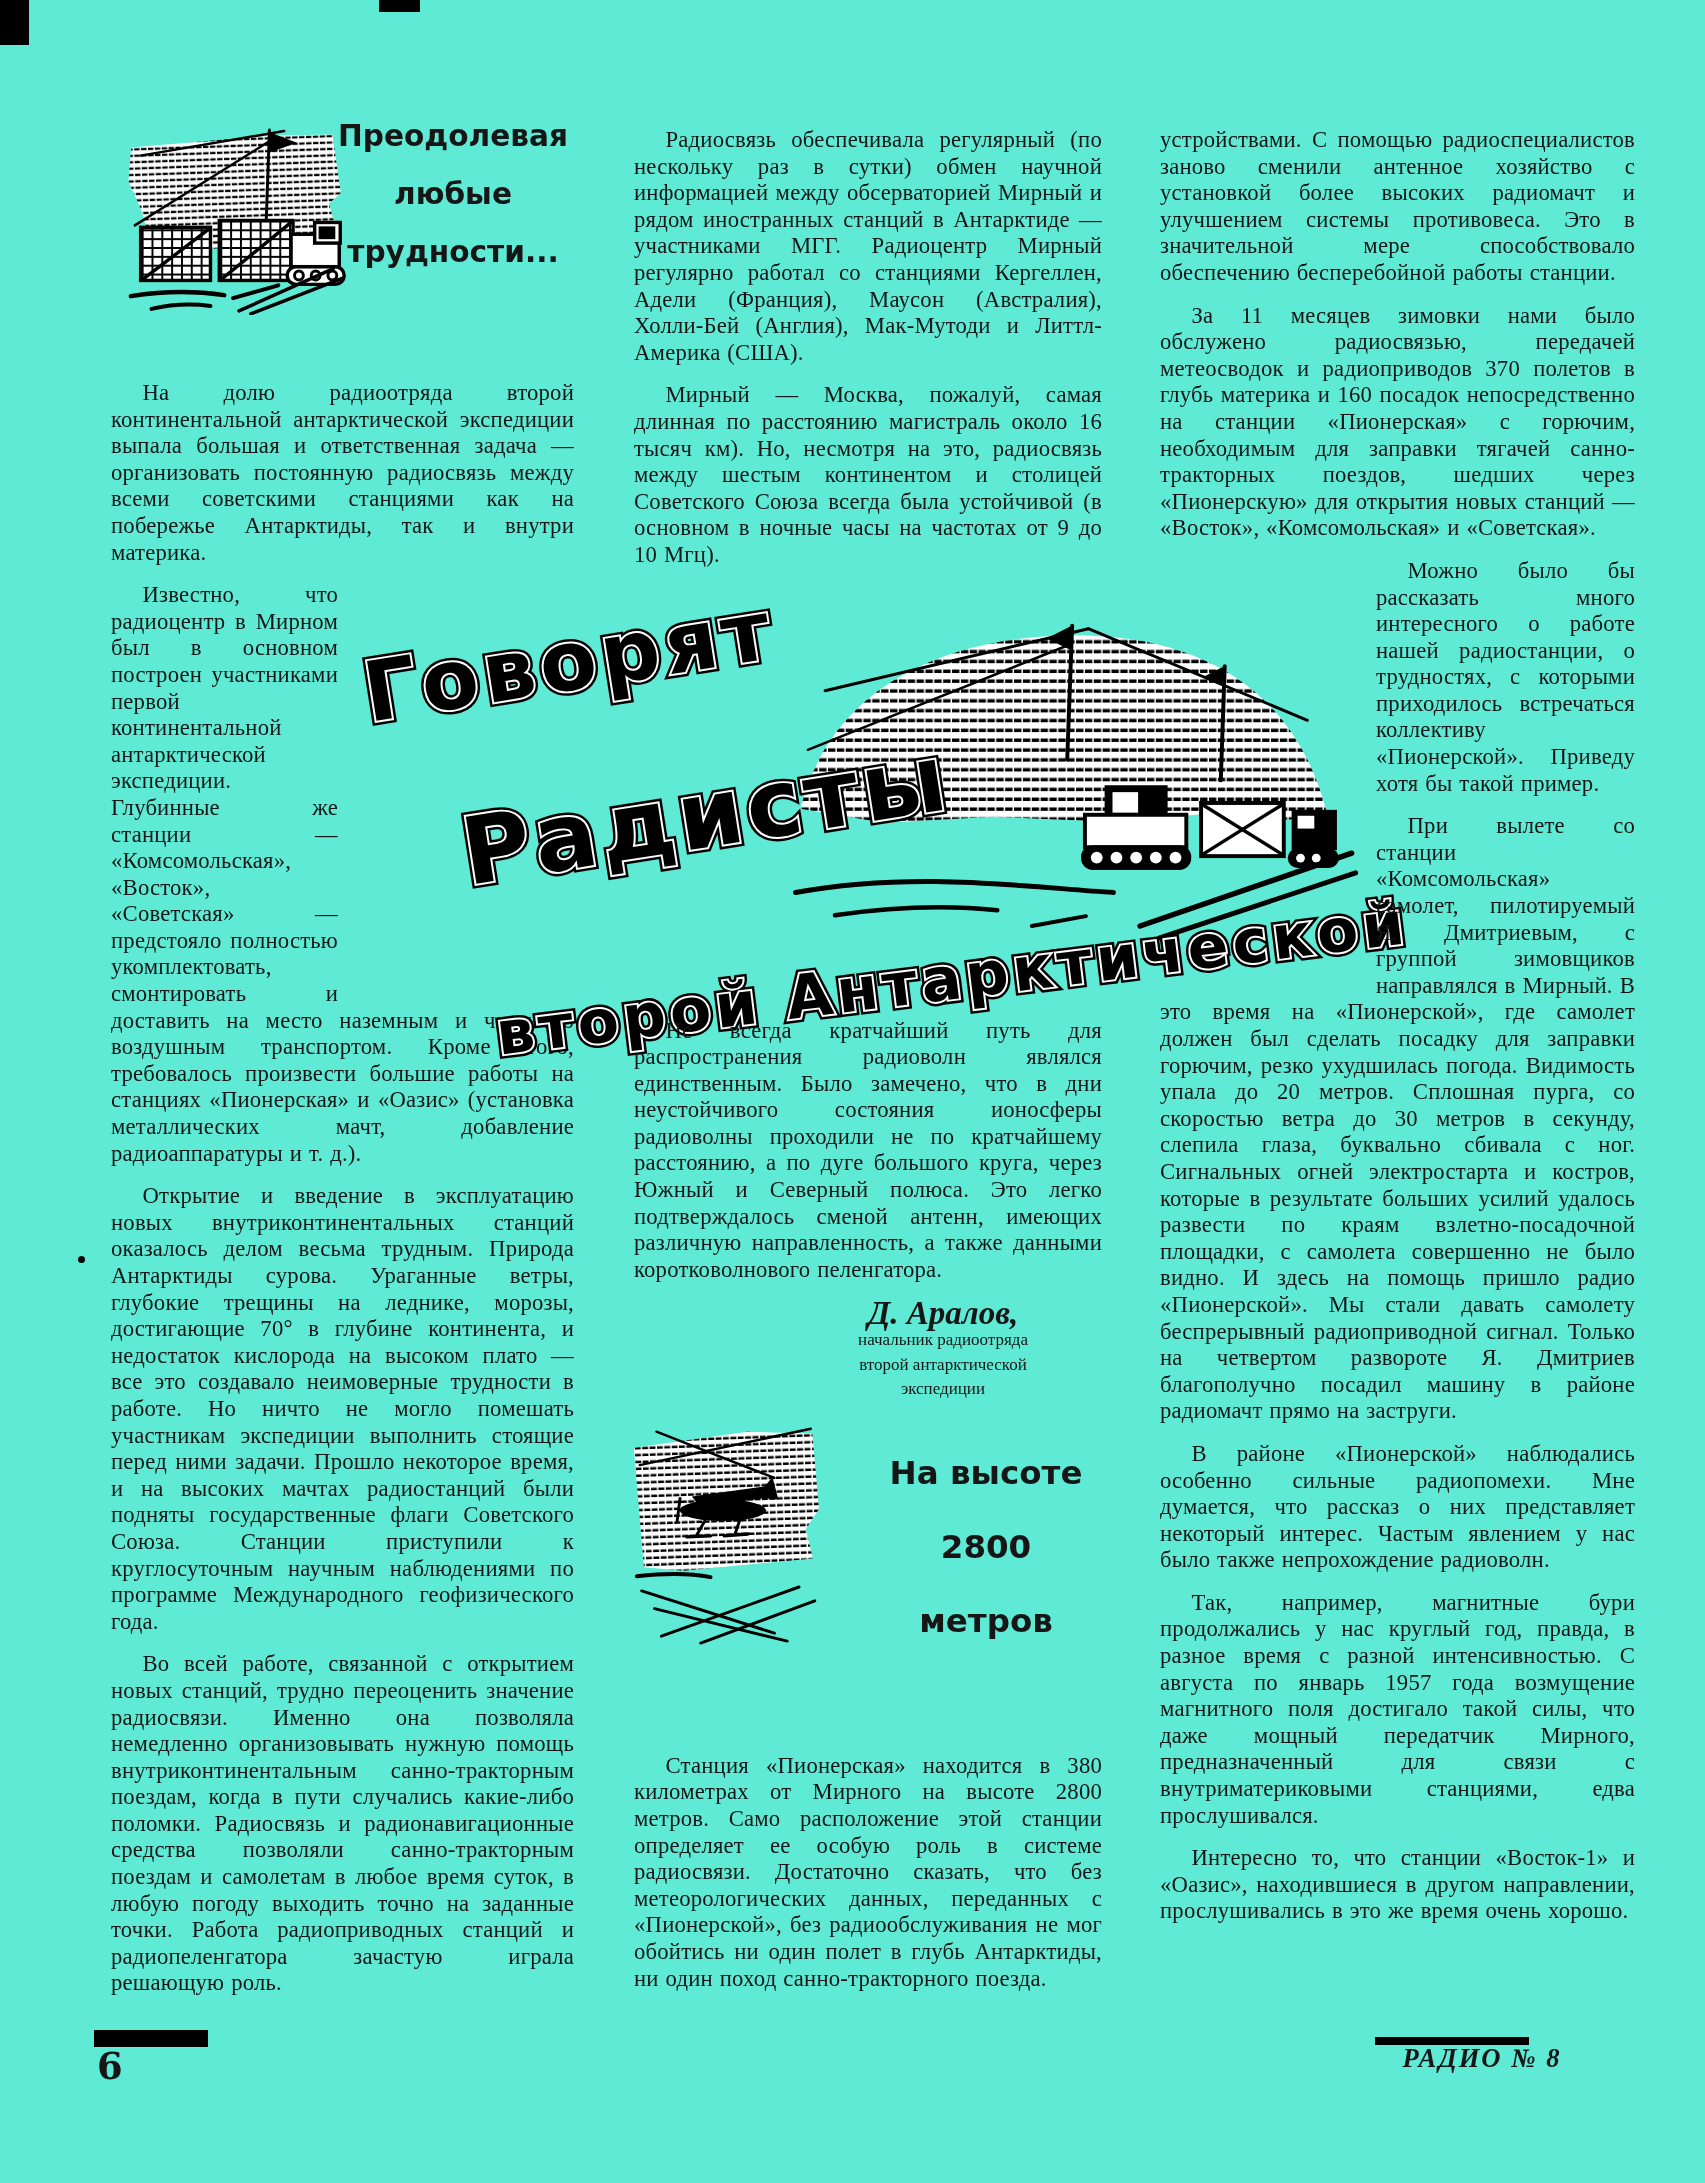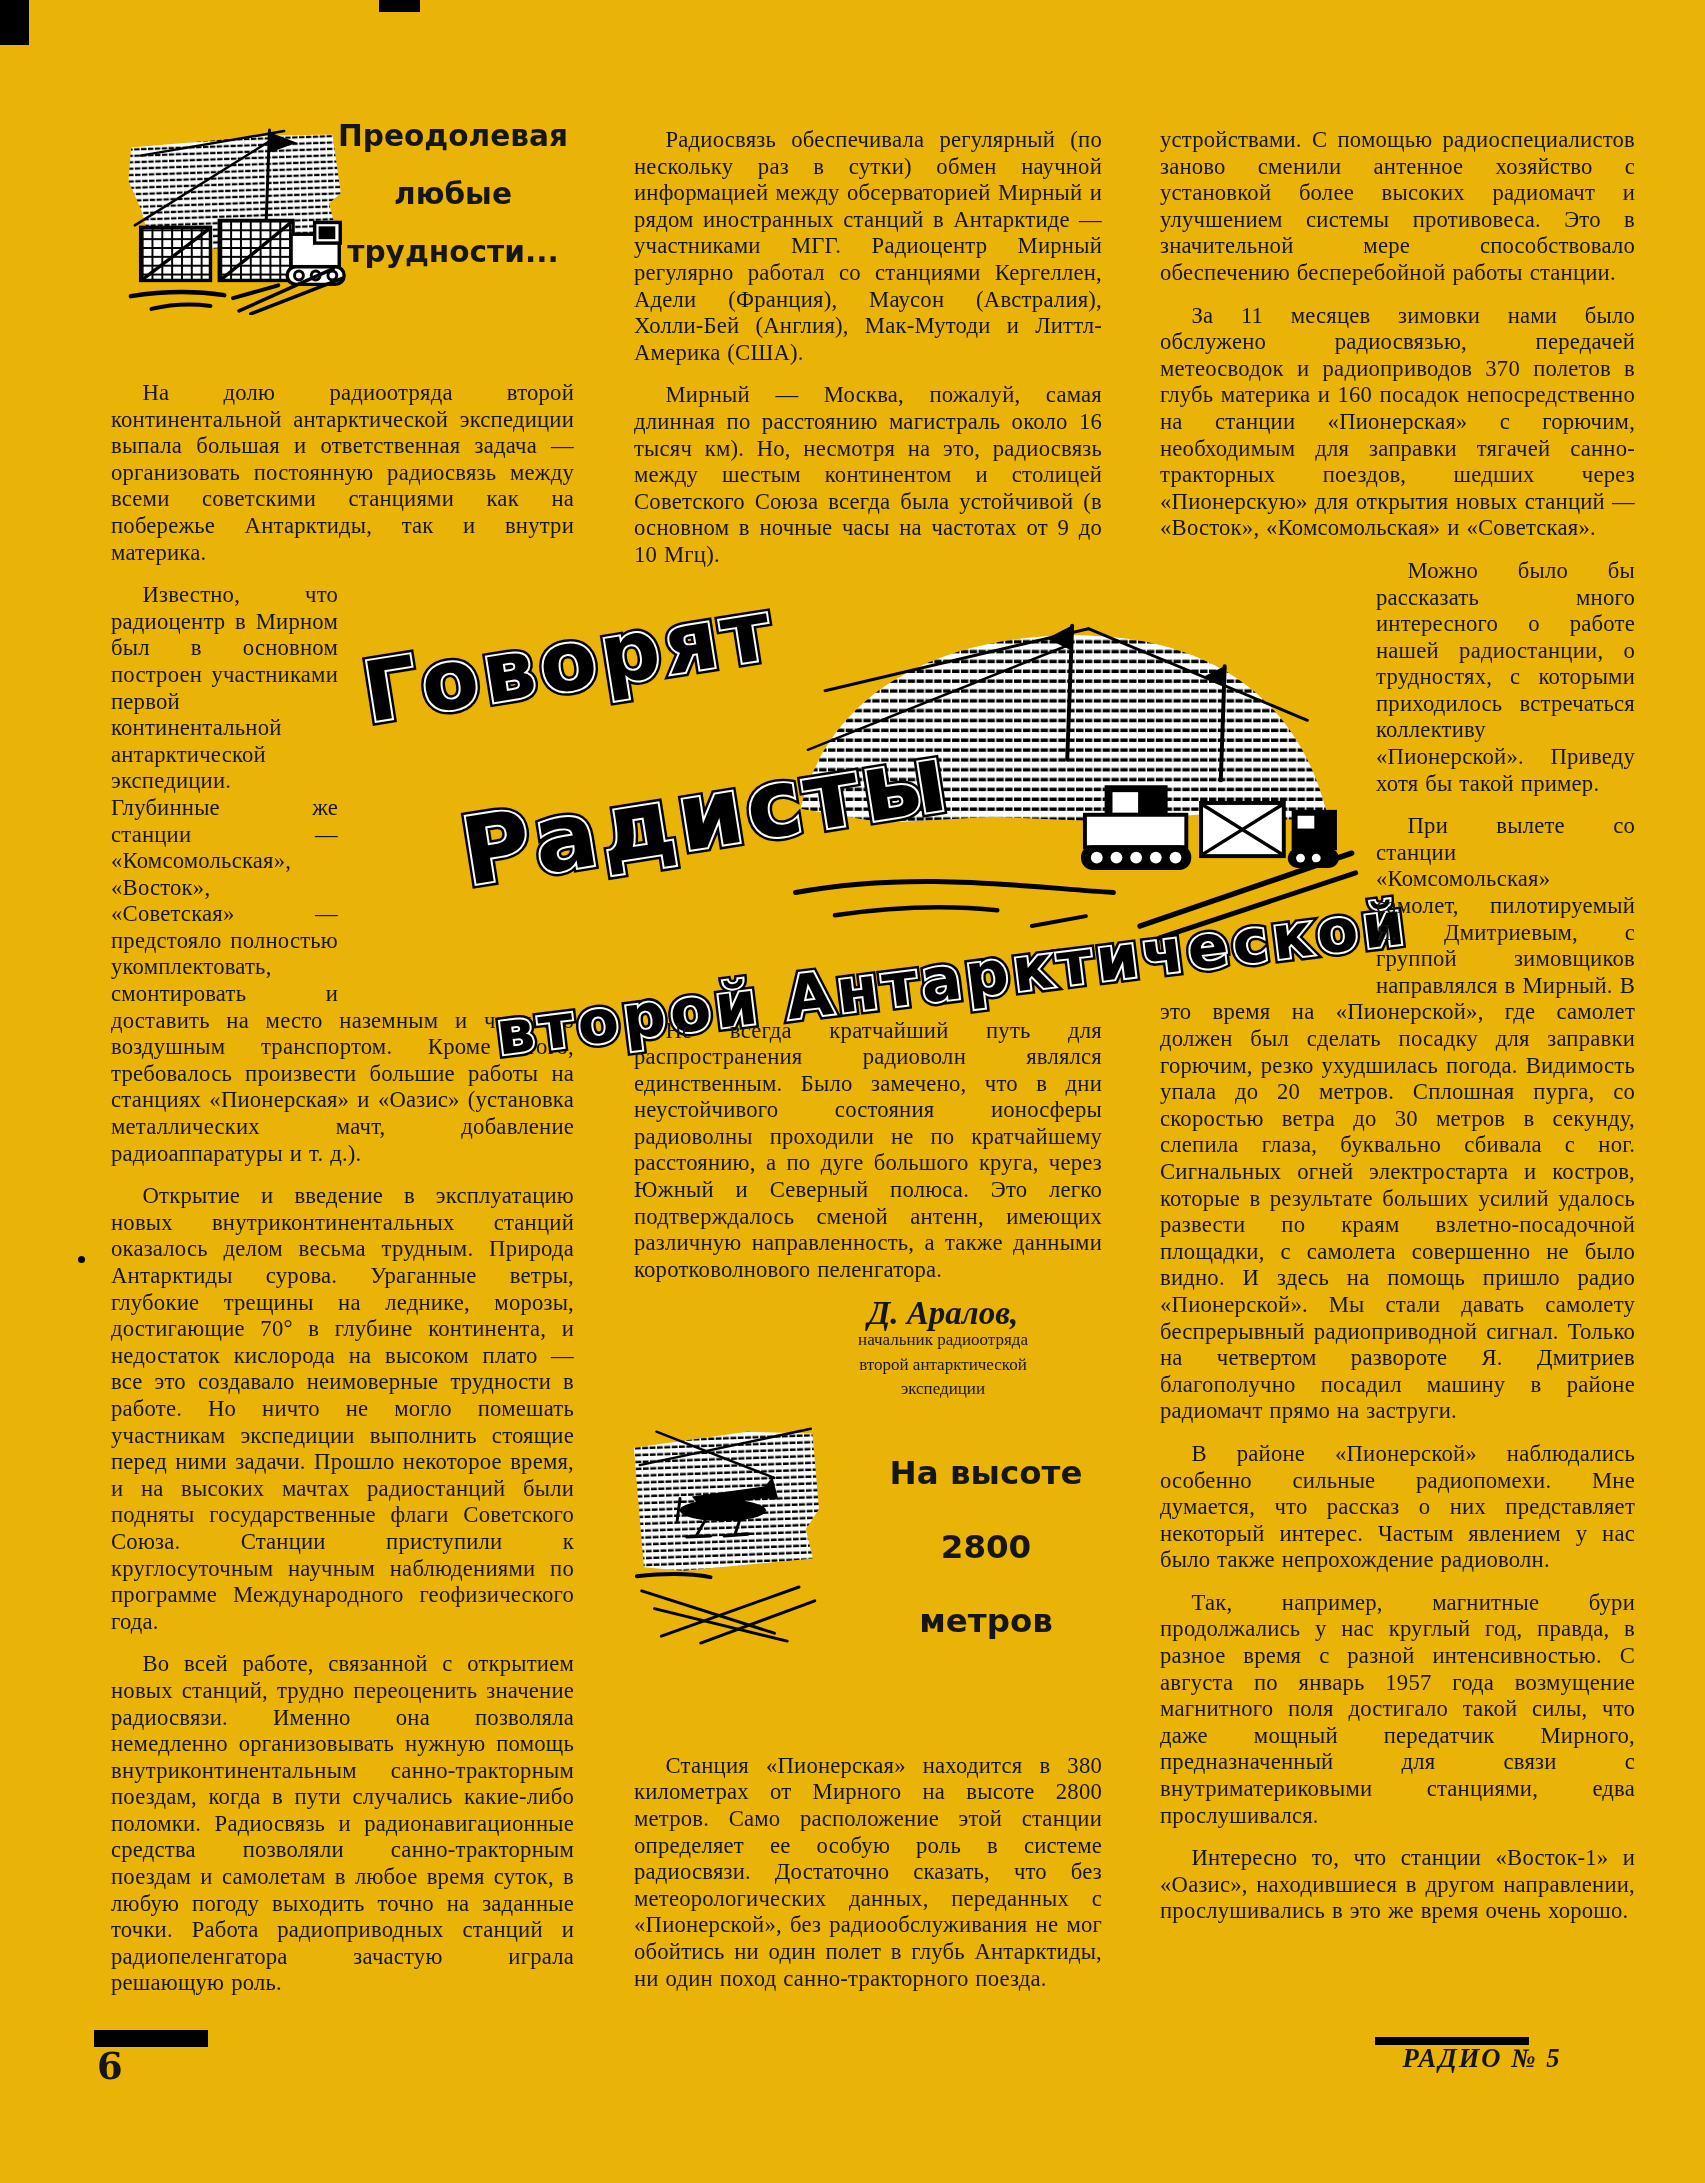--- a/index.html
+++ b/index.html
@@ -1,16 +1,16 @@
 <!DOCTYPE html>
 <html style="font-size:7.9px"><head>
 <meta charset="utf-8">
 <style>
   html,body{margin:0;padding:0;background:#777;}
-  .page{position:relative;width:1706px;height:2183px;background:#eab308;overflow:hidden;
+  .page{position:relative;width:1706px;height:2183px;background:#5eead4;overflow:hidden;
         font-family:"Liberation Serif",serif;color:#161616;}
   
   .col{position:absolute;}
   .col p{margin:16px;text-align:justify;text-indent:31.5px;font-size:22.7px;line-height:26.6px;
          letter-spacing:0.2px;word-spacing:1px;}
   .col p.noind{text-indent:0;}
   .wrapR{float:right;width:252px;height:423px;}
   .wrapL{float:left;width:232px;height:425px;}
   .sp1{height:417px;}
   .sp2{height:335px;}
@@ -216,16 +216,16 @@
     <p>Можно было бы рассказать много интересного о работе нашей радиостанции, о трудностях, с которыми приходилось встречаться коллективу «Пионерской». Приведу хотя бы такой пример.</p>
     <p>При вылете со станции «Комсомольская» самолет, пилотируемый Я. Дмитриевым, с группой зимовщиков направлялся в Мирный. В это время на «Пионерской», где самолет должен был сделать посадку для заправки горючим, резко ухудшилась погода. Видимость упала до 20 метров. Сплошная пурга, со скоростью ветра до 30 метров в секунду, слепила глаза, буквально сбивала с ног. Сигнальных огней электростарта и костров, которые в результате больших усилий удалось развести по краям взлетно-посадочной площадки, с самолета совершенно не было видно. И здесь на помощь пришло радио «Пионерской». Мы стали давать самолету беспрерывный радиоприводной сигнал. Только на четвертом развороте Я. Дмитриев благополучно посадил машину в районе радиомачт прямо на заструги.</p>
     <p>В районе «Пионерской» наблюдались особенно сильные радиопомехи. Мне думается, что рассказ о них представляет некоторый интерес. Частым явлением у нас было также непрохождение радиоволн.</p>
     <p>Так, например, магнитные бури продолжались у нас круглый год, правда, в разное время с разной интенсивностью. С августа по январь 1957 года возмущение магнитного поля достигало такой силы, что даже мощный передатчик Мирного, предназначенный для связи с внутриматериковыми станциями, едва прослушивался.</p>
     <p>Интересно то, что станции «Восток-1» и «Оазис», находившиеся в другом направлении, прослушивались в это же время очень хорошо.</p>
   </div>
 
   <div class="bar" id="pg-bar"></div>
   <div id="pg-num">6</div>
   <div class="bar" id="mag-bar"></div>
-  <div id="mag-name">РАДИО № 5</div>
+  <div id="mag-name">РАДИО № 8</div>
 
 </div>
 
 
 </body></html>

